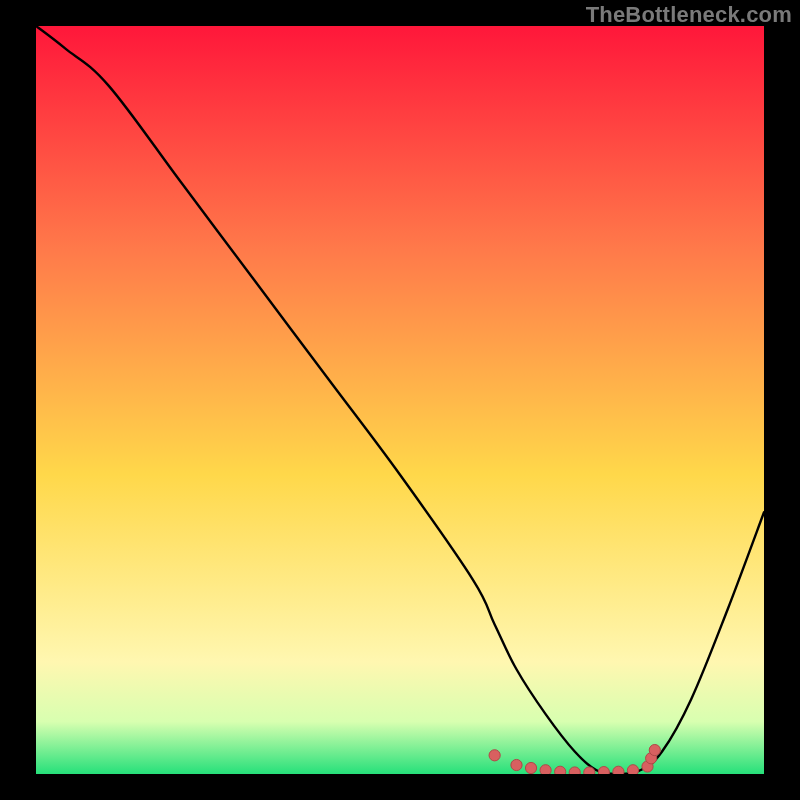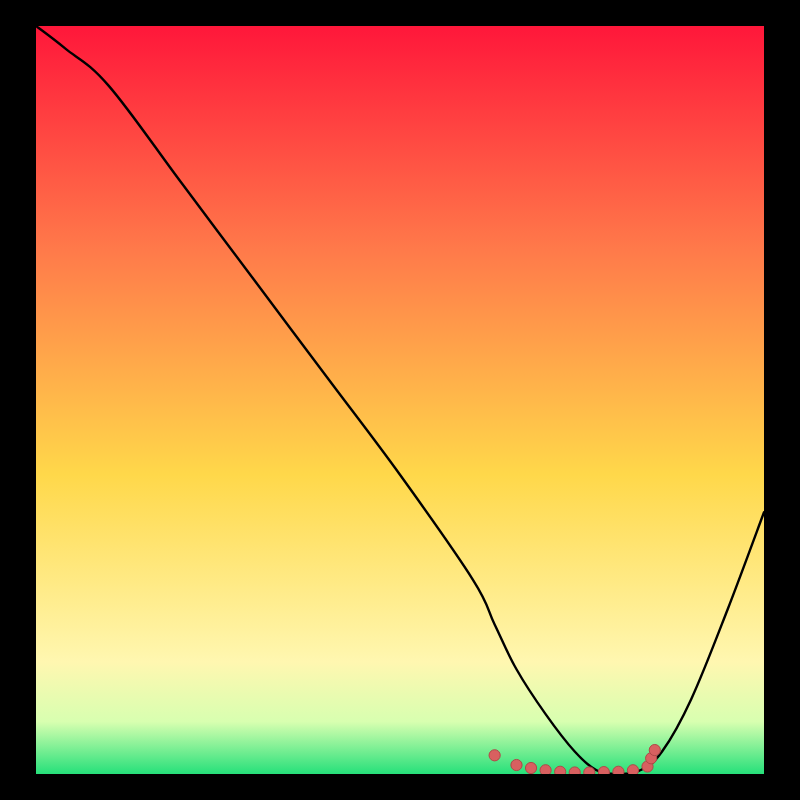--- a/index.html
+++ b/index.html
@@ -33,20 +33,21 @@
     top: 26px;
     width: 728px;
     height: 748px;
   }
   svg { display: block; }
 </style>
 </head>
 <body>
 
 <div class="frame">
+  <div class="watermark">TheBottleneck.com</div>
 
   <div class="plot-area">
     <svg viewBox="0 0 728 748" width="728" height="748" preserveAspectRatio="none">
       <defs>
         <linearGradient id="bgGrad" x1="0" y1="0" x2="0" y2="1">
           <stop id="g0" offset="0%" stop-color="#ff173a"></stop>
           <stop id="g1" offset="30%" stop-color="#ff7a4a"></stop>
           <stop id="g2" offset="60%" stop-color="#ffd84a"></stop>
           <stop id="g3" offset="85%" stop-color="#fff7b0"></stop>
           <stop id="g4" offset="93%" stop-color="#d8ffb0"></stop>

